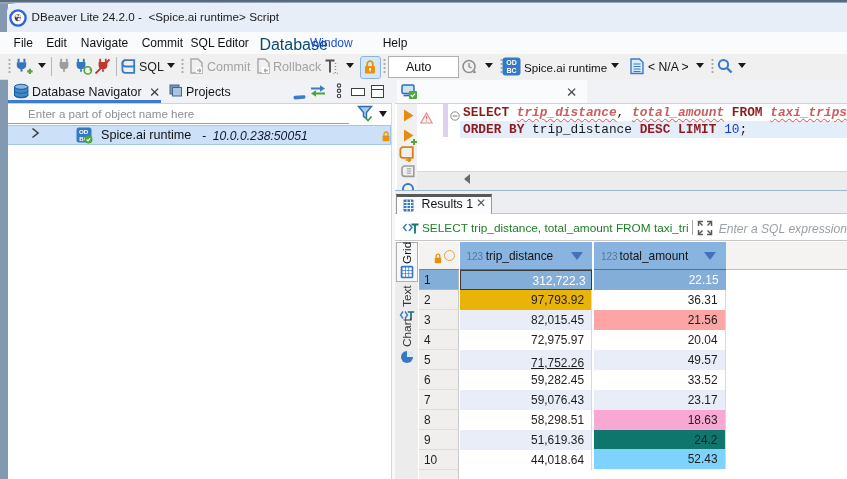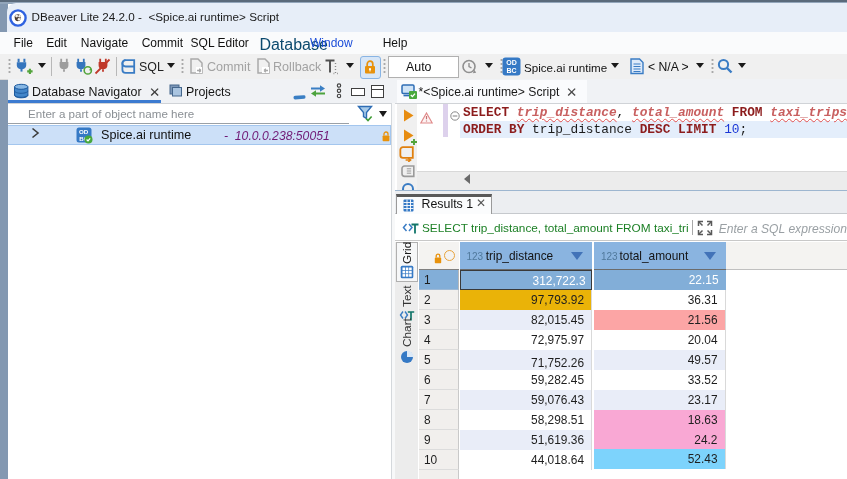--- a/index.html
+++ b/index.html
@@ -240,21 +240,21 @@
   <div class="abs" style="left:68px;top:48px;width:17px;height:17px;">
     <svg width="17" height="17" viewBox="0 0 17 17">
       <rect x="0.5" y="0.5" width="15" height="15" rx="2.5" fill="#3579c5"></rect>
       <text x="7.7" y="7.2" font-family="Liberation Sans" font-size="6.2" fill="#fff" text-anchor="middle" font-weight="bold">OD</text>
       <text x="7.7" y="13.6" font-family="Liberation Sans" font-size="6.2" fill="#fff" text-anchor="middle" font-weight="bold">BC</text>
       <circle cx="12.5" cy="12.5" r="4" fill="#47a83c"></circle>
       <path d="M10.6 12.5 l1.4 1.4 l2.2-2.6" stroke="#fff" stroke-width="1.2" fill="none"></path>
     </svg>
   </div>
   <div class="abs" style="left:93px;top:49px;font-size:12.6px;color:#101010;">Spice.ai runtime</div>
-  <div class="abs" style="left:194px;top:49.5px;font-size:12.2px;font-style:italic;color:#701a75;margin-left:22px;">-&nbsp; 10.0.0.238:50051</div>
+  <div class="abs" style="left:194px;top:49.5px;font-size:12.2px;font-style:italic;color:#0f172a;">-&nbsp; 10.0.0.238:50051</div>
   <div class="abs" style="left:374px;top:48.5px;width:8px;height:11px;">
     <svg width="8" height="11" viewBox="0 0 8 11">
       <rect x="0.6" y="4.4" width="6.8" height="5.8" rx="0.8" fill="#e8920c"></rect>
       <path d="M2 4.4 V3 a2 2 0 0 1 4 0 V4.4" fill="none" stroke="#e8920c" stroke-width="1.3"></path>
     </svg>
   </div>
 </div>
 
 <div class="abs" style="left:391px;top:103px;width:1px;height:376px;background:#d4d8dc;"></div>
 <div class="abs" style="left:392px;top:103px;width:3px;height:376px;background:#f7f8f9;"></div>
@@ -263,21 +263,20 @@
 
   <div class="abs" style="left:2px;top:1px;width:190px;height:23px;background:#fafbfd;"></div>
   <div class="abs" style="left:6px;top:5px;width:16px;height:15px;">
     <svg width="16" height="15" viewBox="0 0 16 15">
       <rect x="1" y="1" width="12" height="8.4" rx="1.2" fill="#cfe3f6" stroke="#2f6eb5" stroke-width="1.5"></rect>
       <path d="M2.5 11.5 h9" stroke="#2f6eb5" stroke-width="1.7"></path>
       <rect x="8" y="7" width="8" height="8" rx="1" fill="#47a83c"></rect>
       <path d="M9.8 11 l1.6 1.6 l2.6-3" stroke="#fff" stroke-width="1.3" fill="none"></path>
     </svg>
   </div>
-  <div class="abs" style="left:23.6px;top:5.5px;font-size:12.2px;color:#1a1a1a;white-space:nowrap;">*&lt;Spice.ai runtime&gt; Script</div>
   <div class="abs" style="left:171px;top:4.5px;font-size:13.5px;color:#4a4a4a;">✕</div>
 
   <div class="abs" style="left:2px;top:25px;width:20px;height:87px;background:#f0f0f0;"></div>
   <div class="abs" style="left:22px;top:25px;width:430px;height:67px;background:#ffffff;"></div>
 
   <div class="abs" style="left:65px;top:42px;width:387px;height:17px;background:#e4eefb;"></div>
 
   <div class="abs" style="left:48px;top:25px;width:5px;height:33px;background:#ddd1ec;"></div>
 
   <div class="abs" style="left:55px;top:28px;width:10px;height:10px;">
@@ -449,21 +448,21 @@
             <span style="position:absolute;right:7px;top:3px;">72,975.97</span>
           </div>
 <div class="abs" style="left:174.5px;top:60px;width:132px;height:20px;background:#ffffff;border-right:1px solid #d9d9d9;box-sizing:border-box;">
             <span style="position:absolute;right:7px;top:3px;">20.04</span>
           </div>
 
 <div class="abs" style="left:0;top:80px;width:40px;height:20px;background:#f1efed;border-right:1px solid #c9c9c9;border-bottom:1px solid #dcdcdc;box-sizing:border-box;">
             <span style="position:absolute;left:5px;top:3px;">5</span>
           </div>
 <div class="abs" style="left:40.5px;top:80px;width:132.5px;height:20px;background:#e9edf8;border-right:1px solid #d9d9d9;box-sizing:border-box;">
-            <span style="position:absolute;right:7px;top:6px;">71,752.26</span>
+            <span style="position:absolute;right:7px;top:6px;text-decoration:underline;">71,752.26</span>
           </div>
 <div class="abs" style="left:174.5px;top:80px;width:132px;height:20px;background:#e9edf8;border-right:1px solid #d9d9d9;box-sizing:border-box;">
             <span style="position:absolute;right:7px;top:3px;text-align:right;">49.57</span>
           </div>
 
 <div class="abs" style="left:0;top:100px;width:40px;height:20px;background:#f1efed;border-right:1px solid #c9c9c9;border-bottom:1px solid #dcdcdc;box-sizing:border-box;">
             <span style="position:absolute;left:5px;top:3px;">6</span>
           </div>
 <div class="abs" style="left:40.5px;top:100px;width:132.5px;height:20px;background:#ffffff;border-right:1px solid #d9d9d9;box-sizing:border-box;">
             <span style="position:absolute;right:7px;top:3px;">59,282.45</span>
@@ -491,21 +490,21 @@
 <div class="abs" style="left:174.5px;top:140px;width:132px;height:20px;background:#f9a8d4;border-right:1px solid #d9d9d9;box-sizing:border-box;">
             <span style="position:absolute;right:7px;top:3px;">18.63</span>
           </div>
 
 <div class="abs" style="left:0;top:160px;width:40px;height:20px;background:#f1efed;border-right:1px solid #c9c9c9;border-bottom:1px solid #dcdcdc;box-sizing:border-box;">
             <span style="position:absolute;left:5px;top:3px;">9</span>
           </div>
 <div class="abs" style="left:40.5px;top:160px;width:132.5px;height:20px;background:#e9edf8;border-right:1px solid #d9d9d9;box-sizing:border-box;">
             <span style="position:absolute;right:7px;top:3px;">51,619.36</span>
           </div>
-<div class="abs" style="left:174.5px;top:160px;width:132px;height:20px;background:#f9a8d4;border-right:1px solid #d9d9d9;box-sizing:border-box;padding-left:15px;">
+<div class="abs" style="left:174.5px;top:160px;width:132px;height:20px;background:#0f766e;border-right:1px solid #d9d9d9;box-sizing:border-box;padding-left:15px;">
             <span style="position:absolute;right:7px;top:3px;">24.2</span>
           </div>
 
 <div class="abs" style="left:0;top:180px;width:40px;height:20px;background:#f1efed;border-right:1px solid #c9c9c9;border-bottom:1px solid #dcdcdc;box-sizing:border-box;">
             <span style="position:absolute;left:5px;top:3px;">10</span>
           </div>
 <div class="abs" style="left:40.5px;top:180px;width:132.5px;height:20px;background:#ffffff;border-right:1px solid #d9d9d9;box-sizing:border-box;">
             <span style="position:absolute;right:7px;top:3px;">44,018.64</span>
           </div>
 <div class="abs" style="left:174.5px;top:179px;width:132px;height:20px;background:#7dd3fc;border-right:1px solid #d9d9d9;box-sizing:border-box;">

